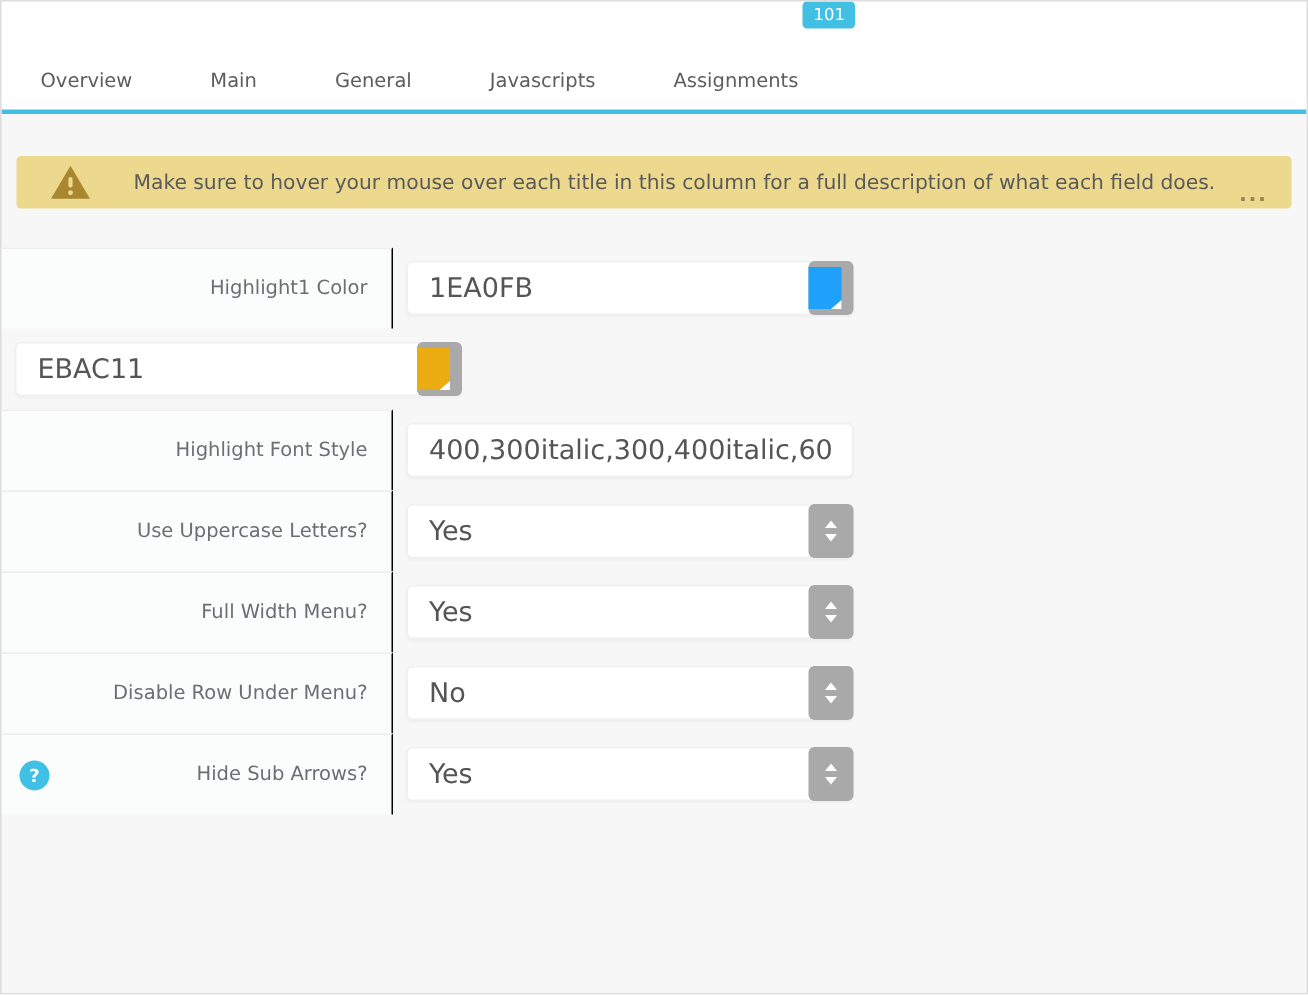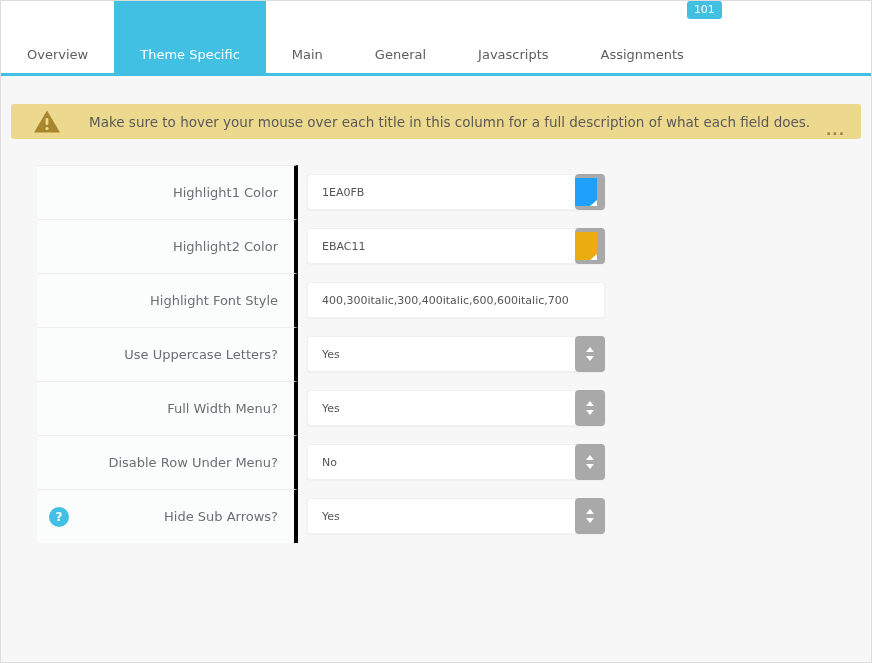--- a/index.html
+++ b/index.html
@@ -27,28 +27,28 @@
   .slider-icon .sq{width:17px;height:17px;border-radius:2px;}
   
   .banner{margin:28px 10px 0;height:35px;background:#ecd98e;border-radius:3px;
           display:flex;align-items:center;position:relative;color:#5a5a5a;font-size:13.5px;}
   .banner .wicon{margin:0 28px 0 22px;display:flex;}
   .banner .more{position:absolute;right:16px;bottom:1px;color:#99894e;font-size:14px;letter-spacing:1px;font-weight:bold;}
   
   .form{margin-top:26px;}
   .frow{display:flex;min-height:54px;}
   .frow.tall{min-height:58px;}
-  .lcell{width:261px;box-sizing:border-box;background:#fbfcfc;border-right:4px solid #000000;
+  .lcell{width:261px;box-sizing:border-box;background:#fbfcfc;border-right:1px solid #000000;
          border-top:1px solid #ededed;display:flex;align-items:center;justify-content:flex-end;
-         text-align:right;padding:6px 16px 6px 44px;color:#6b6f72;font-size:13px;line-height:1.5;position:relative;margin-left:36px;}
+         text-align:right;padding:6px 16px 6px 44px;color:#6b6f72;font-size:13px;line-height:1.5;position:relative;}
   .fcell{flex:1;display:flex;align-items:center;padding-left:9px;}
   .control{position:relative;width:298px;height:36px;}
   .control input,.control .selval{
     width:100%;height:36px;box-sizing:border-box;border:1px solid #f0f0f0;border-radius:4px;
-    background:#fff;padding:0 36px 0 14px;font-size:11px;color:#555;font-family:inherit;
+    background:#fff;padding:0 36px 0 14px;font-size:18px;color:#555;font-family:inherit;
     box-shadow:0 1px 2px rgba(0,0,0,0.04);outline:none;}
   .control input{line-height:34px;}
   .control.plain input{padding-right:12px;text-overflow:clip;white-space:nowrap;overflow:hidden;}
   .control .selval{display:flex;align-items:center;white-space:nowrap;overflow:hidden;}
   .btn{position:absolute;top:0;right:0;width:30px;height:36px;background:#a9a9a9;border-radius:4px;box-sizing:border-box;}
   .swatch{position:absolute;left:0;top:4px;bottom:4px;right:8px;}
   .swatch::after{content:"";position:absolute;right:0;bottom:0;width:0;height:0;
       border-style:solid;border-width:0 0 6px 7px;border-color:transparent transparent #fff transparent;}
   .spin{display:flex;flex-direction:column;align-items:center;justify-content:center;gap:4px;height:100%;}
   .spin .up{width:0;height:0;border-left:4px solid transparent;border-right:4px solid transparent;border-bottom:5px solid #fff;}
@@ -63,30 +63,20 @@
 
   <div class="tabbar">
 
     <div class="tab">
       <span class="ticon">
         <span class="info-circle">i</span>
       </span>
       <span>Overview</span>
     </div>
 
-    <div class="tab active">
-      <span class="ticon slider-icon">
-        <i class="b1"></i>
-          <i class="b2"></i>
-          <i class="sq"></i>
-          <i class="b2"></i>
-          <i class="b1"></i>
-      </span>
-      <span>Theme Specific</span>
-    </div>
 
     <div class="tab">
       <span class="ticon">
         <svg width="27" height="23" viewBox="0 0 27 23">
           <rect x="1.5" y="1.5" width="24" height="20" rx="2" fill="#fff" stroke="#4d4d4d" stroke-width="3"></rect>
           <polygon points="4,18 9.5,11 12.5,14.5 16.5,9 23,18" fill="#4d4d4d"></polygon>
           <circle cx="9" cy="7.5" r="1.8" fill="#4d4d4d"></circle>
         </svg>
       </span>
       <span>Main</span>
@@ -170,21 +160,20 @@
         <div class="control">
           <input type="text" value="1EA0FB" style="">
           <span class="btn">
             <span class="swatch" style="background: rgb(30, 160, 251);"></span>
           </span>
         </div>
       </div>
     </div>
 
     <div class="frow">
-      <div class="lcell">Highlight2 Color</div>
       <div class="fcell">
         <div class="control">
           <input type="text" value="EBAC11" style="">
           <span class="btn">
             <span class="swatch" style="background: rgb(235, 172, 17);"></span>
           </span>
         </div>
       </div>
     </div>
 

